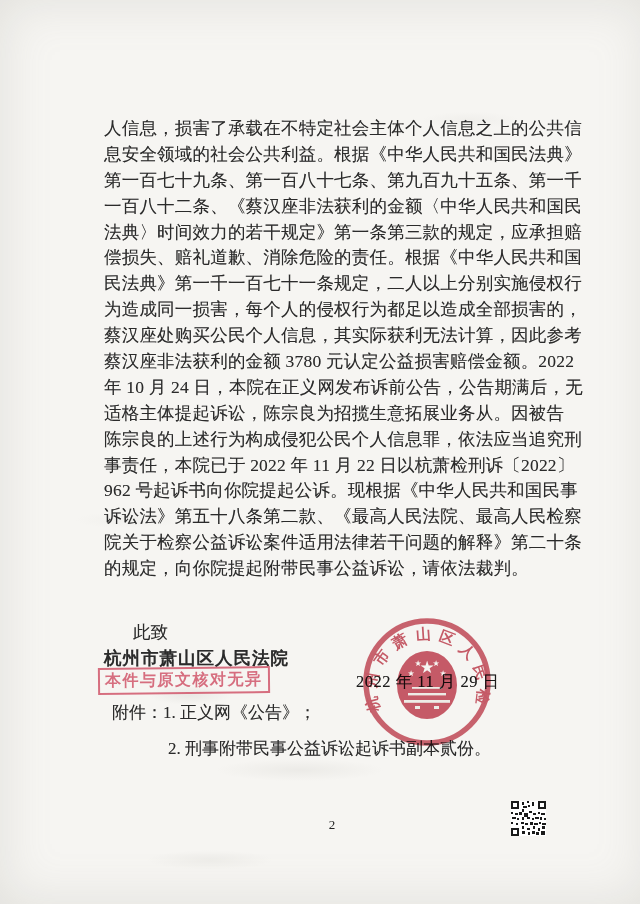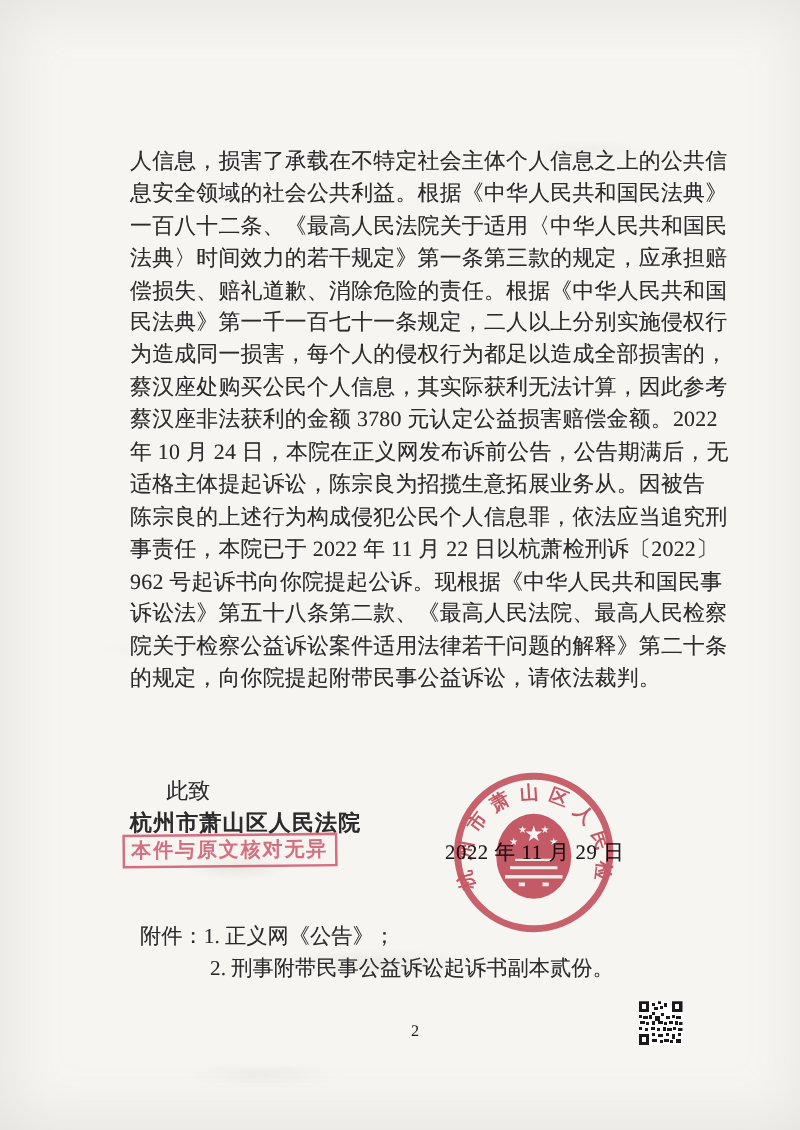--- a/index.html
+++ b/index.html
@@ -63,24 +63,23 @@
   .doc-date{
     position:absolute;left:356px;top:671px;
     color:#1c1c1c;font-size:16.5px;letter-spacing:0.5px;
     z-index:1;
     text-shadow:0 0 0.5px rgba(20,20,20,0.4);
   }
   .attach-1{
     position:absolute;left:112px;top:701px;
     color:var(--ink);font-size:17px;
     text-shadow:0 0 0.5px rgba(40,40,40,0.35);
-    margin-top:36px;
   }
   .attach-2{
-    position:absolute;left:168px;top:763px;
+    position:absolute;left:168px;top:737px;
     color:var(--ink);font-size:17px;
     text-shadow:0 0 0.5px rgba(40,40,40,0.35);
   }
   .page-number{
     position:absolute;left:320px;top:817px;width:24px;
     text-align:center;color:#222;font-size:13px;
   }
   .seal{
     position:absolute;left:357px;top:611px;width:140px;height:142px;
     mix-blend-mode:multiply;
@@ -92,21 +91,22 @@
   }
 </style>
 </head>
 <body>
 
 <div class="page">
 
   <div class="bodytext">
     <div class="line">人信息，损害了承载在不特定社会主体个人信息之上的公共信</div>
     <div class="line">息安全领域的社会公共利益。根据《中华人民共和国民法典》</div>
-    <div class="line">一百八十二条、《最高人民法院关于适用〈中华人民共和国民</div>
+    <div class="line">第一百七十九条、第一百八十七条、第九百九十五条、第一千</div>
+    <div class="line">一百八十二条、《蔡汉座非法获利的金额〈中华人民共和国民</div>
     <div class="line">法典〉时间效力的若干规定》第一条第三款的规定，应承担赔</div>
     <div class="line">偿损失、赔礼道歉、消除危险的责任。根据《中华人民共和国</div>
     <div class="line">民法典》第一千一百七十一条规定，二人以上分别实施侵权行</div>
     <div class="line">为造成同一损害，每个人的侵权行为都足以造成全部损害的，</div>
     <div class="line">蔡汉座处购买公民个人信息，其实际获利无法计算，因此参考</div>
     <div class="line">蔡汉座非法获利的金额 3780 元认定公益损害赔偿金额。2022</div>
     <div class="line">年 10 月 24 日，本院在正义网发布诉前公告，公告期满后，无</div>
     <div class="line">适格主体提起诉讼，陈宗良为招揽生意拓展业务从。因被告</div>
     <div class="line">陈宗良的上述行为构成侵犯公民个人信息罪，依法应当追究刑</div>
     <div class="line">事责任，本院已于 2022 年 11 月 22 日以杭萧检刑诉〔2022〕</div>

